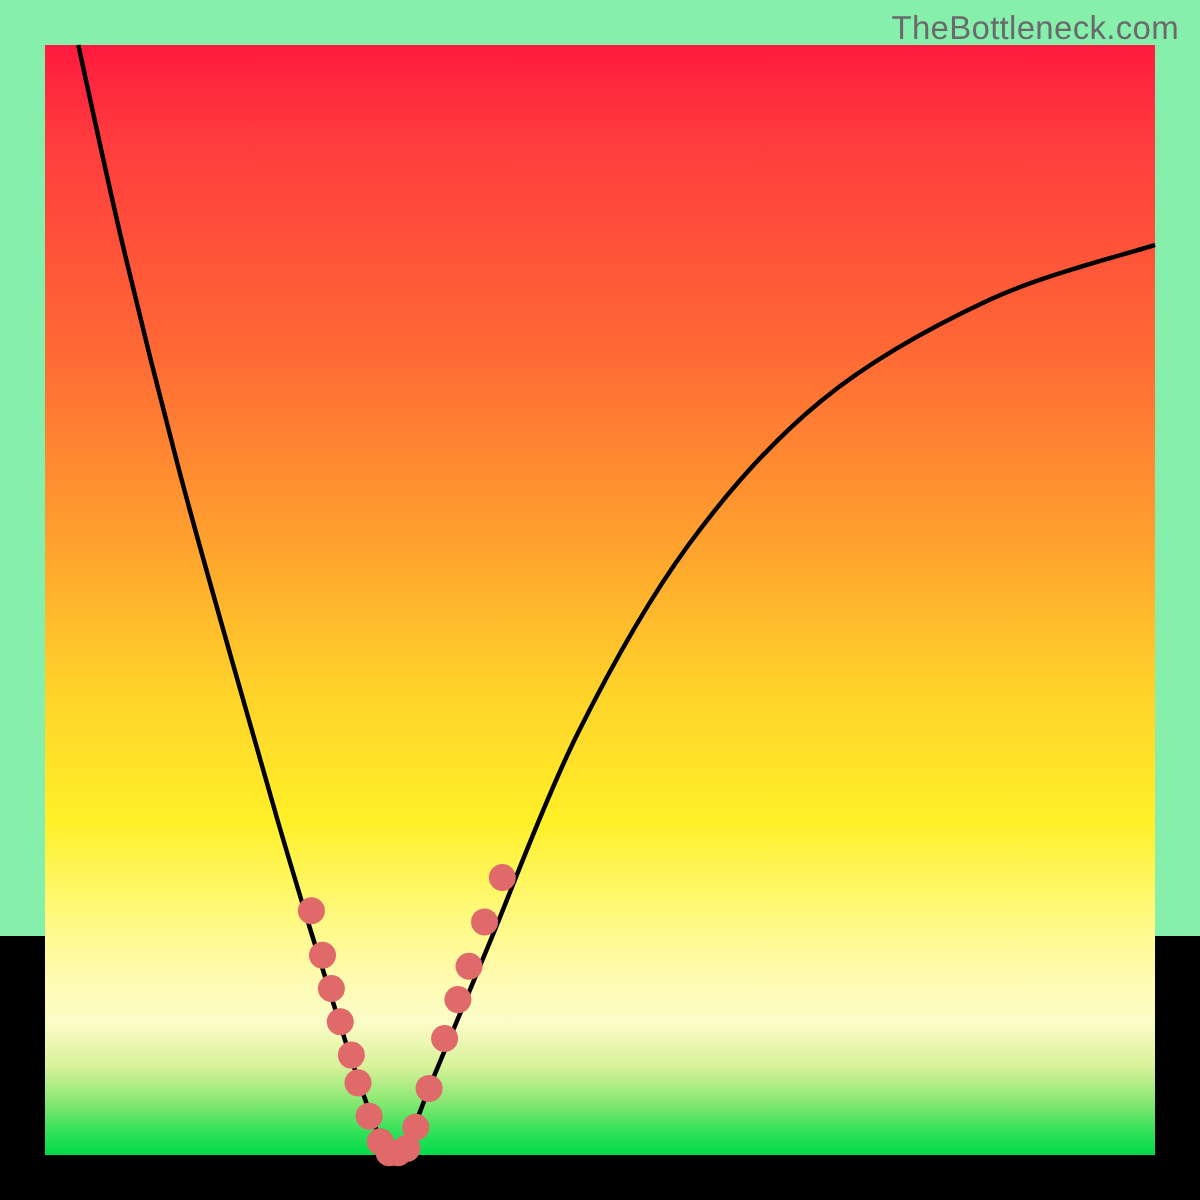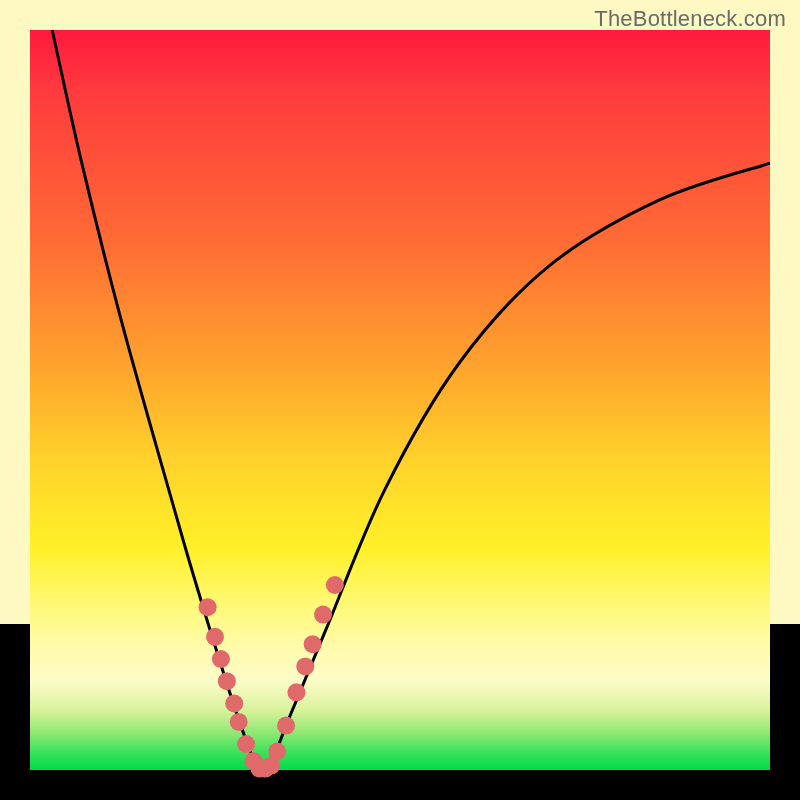--- a/index.html
+++ b/index.html
@@ -10,21 +10,21 @@
     overflow: hidden;
     background: #000;
     font-family: Arial, Helvetica, sans-serif;
   }
   .frame {
     position: absolute;
     left: 0;
     top: 0;
     width: 800px;
     height: 624px;
-    background: #fef9c3;
+    background: #86efac;
   }
   .plot {
     position: absolute;
     left: 30px;
     top: 30px;
     width: 740px;
     height: 740px;
     
     background: linear-gradient(
       to bottom,

